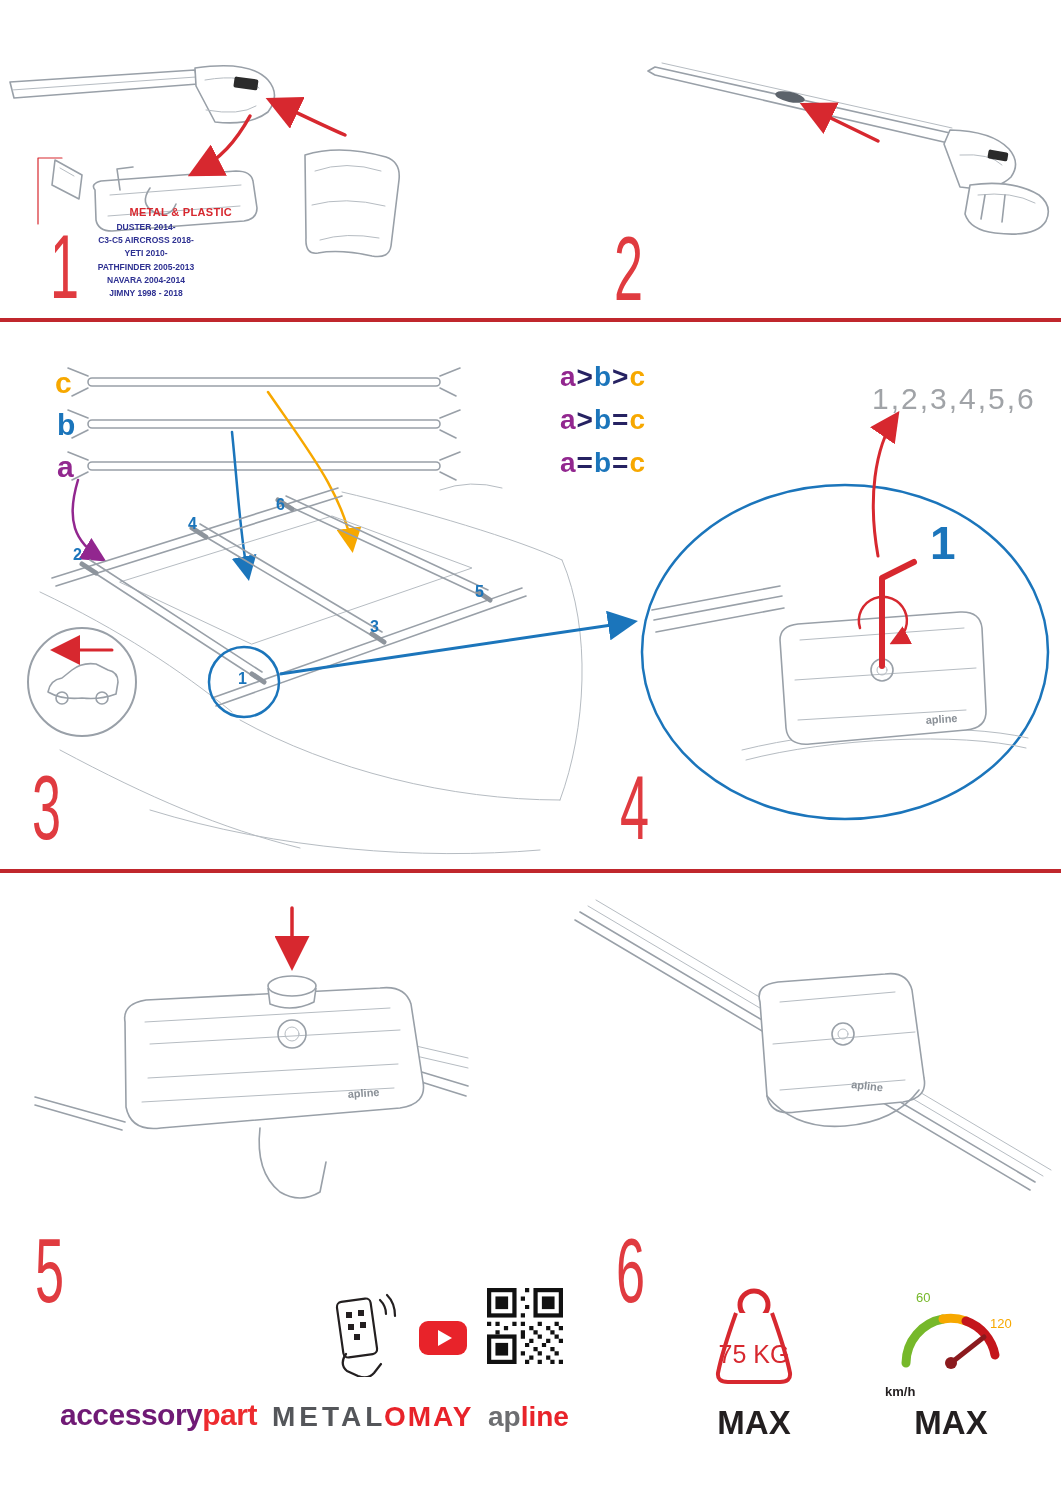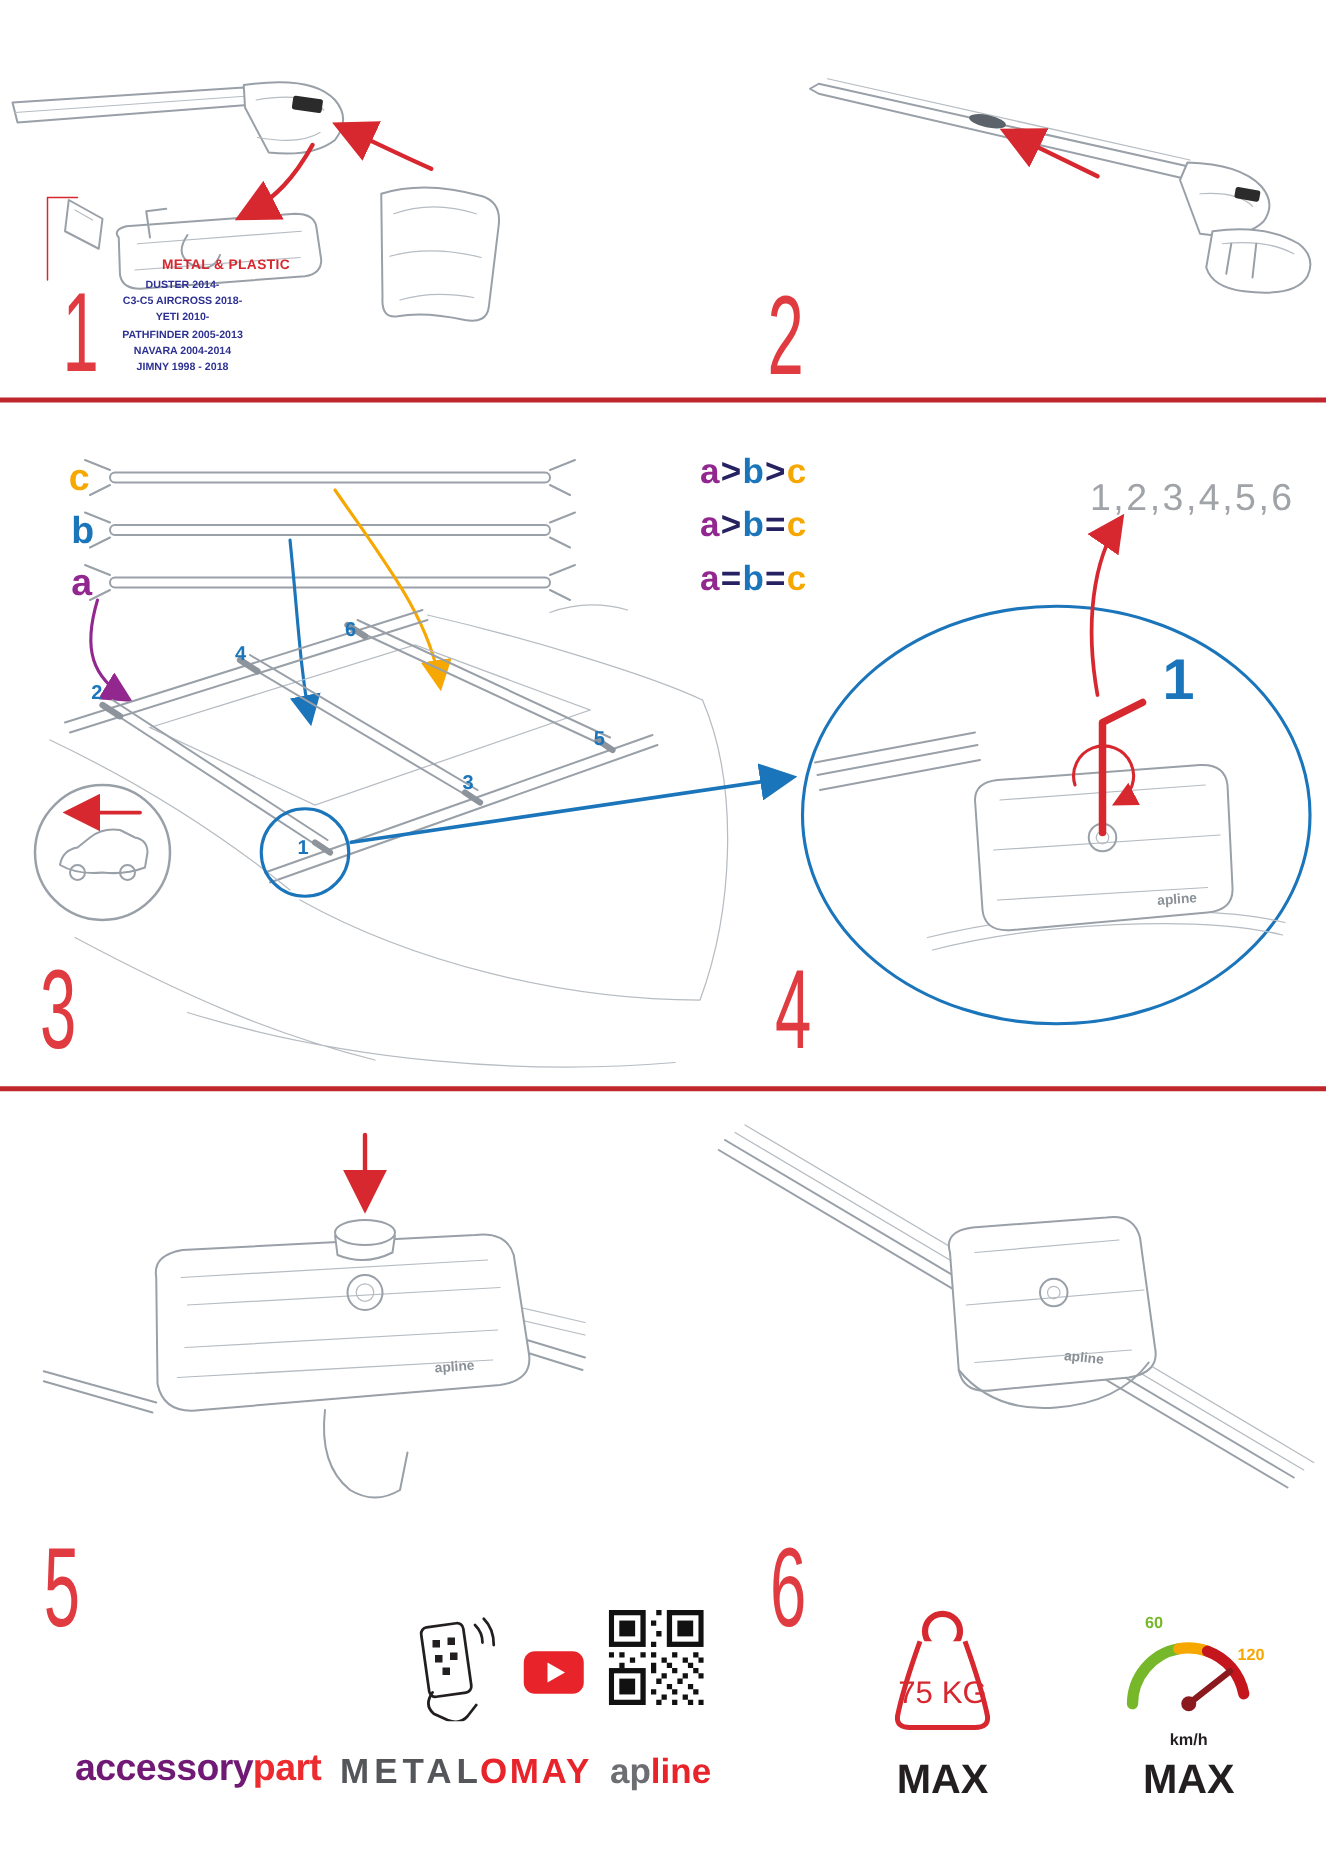--- a/index.html
+++ b/index.html
@@ -28,23 +28,23 @@
   .fly{position:absolute;left:116px;top:1320px;font-size:62px;color:#2e3192;font-weight:bold;letter-spacing:3px}
   .accpart{position:absolute;left:60px;top:1398px;font-size:30px;font-weight:bold;letter-spacing:-.5px}
   .acc{color:#701a75}.part{color:#ed2b2f}
   .omad{position:absolute;left:272px;top:1401px;font-size:28px;font-weight:bold;color:#54565a;letter-spacing:4px}
   .omay{position:absolute;left:384px;top:1401px;font-size:28px;font-weight:bold;color:#e8232a;letter-spacing:2px}
   .apline{position:absolute;left:488px;top:1401px;font-size:28px;font-weight:bold}
   .ap{color:#6d6e71}.line{color:#e8232a}
   .kg{position:absolute;left:695px;top:1340px;width:118px;text-align:center;color:#d7282f;font-size:25px;font-weight:normal}
   .maxw{position:absolute;left:695px;top:1404px;width:118px;text-align:center;color:#231f20;font-size:33px;font-weight:bold}
   .maxs{position:absolute;left:885px;top:1404px;width:132px;text-align:center;color:#231f20;font-size:33px;font-weight:bold}
-  .kmh{position:absolute;left:885px;top:1384px;width:132px;text-align:center;color:#231f20;font-size:13px;font-weight:bold}
-  .sp60{position:absolute;left:916px;top:1290px;color:#76b82a;font-size:13px;font-weight:bold}
-  .sp120{position:absolute;left:990px;top:1316px;color:#f7a800;font-size:13px;font-weight:bold}
+  .kmh{position:absolute;left:885px;top:1384px;width:132px;text-align:left;color:#231f20;font-size:13px;font-weight:bold}
+  .sp60{position:absolute;left:916px;top:1290px;color:#76b82a;font-size:13px;font-weight:normal}
+  .sp120{position:absolute;left:990px;top:1316px;color:#f7a800;font-size:13px;font-weight:normal}
 </style>
 </head>
 <body>
 
 <div class="page">
 
   <svg class="abs" style="left:0;top:40px" width="430" height="270" viewBox="0 0 430 270">
     <defs>
       <marker id="m1r" markerWidth="10" markerHeight="10" refX="8" refY="5" orient="auto">
         <path d="M0 0L10 5L0 10Z" fill="#d7282f"></path>

